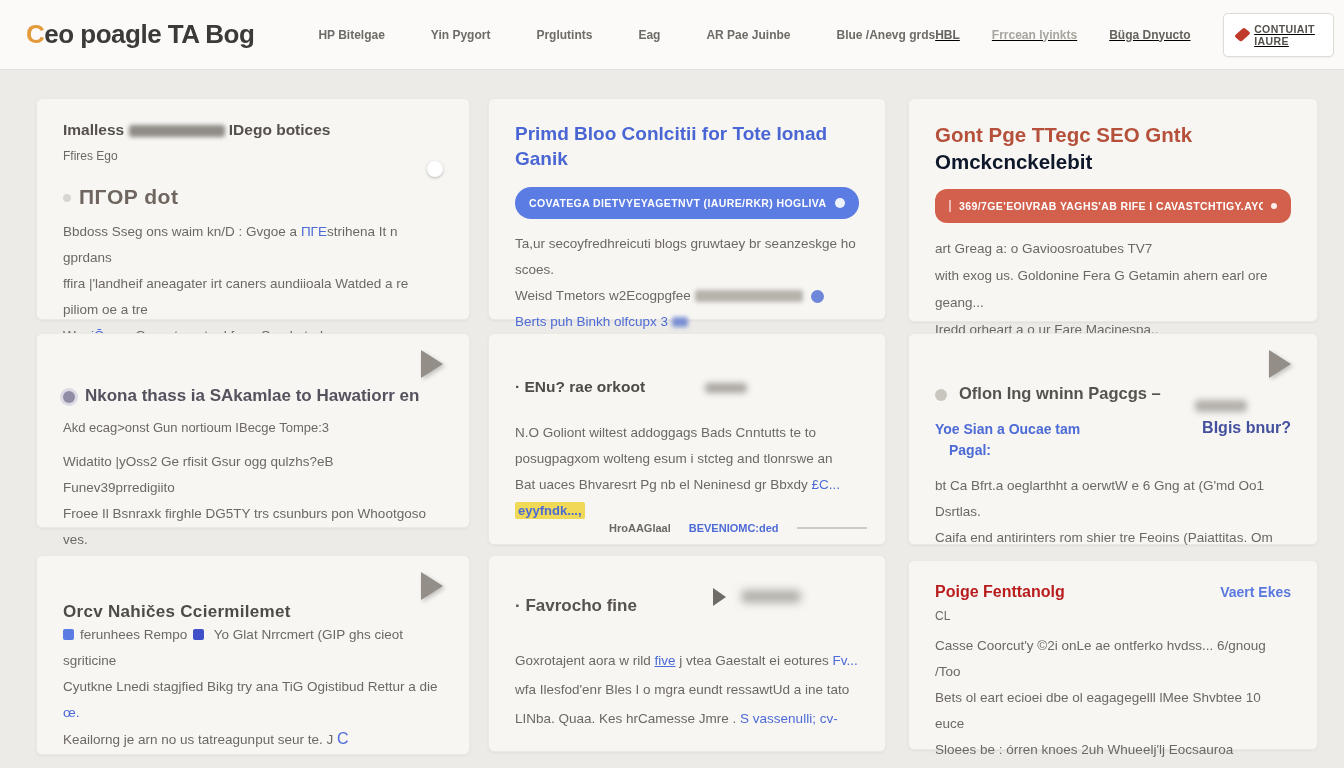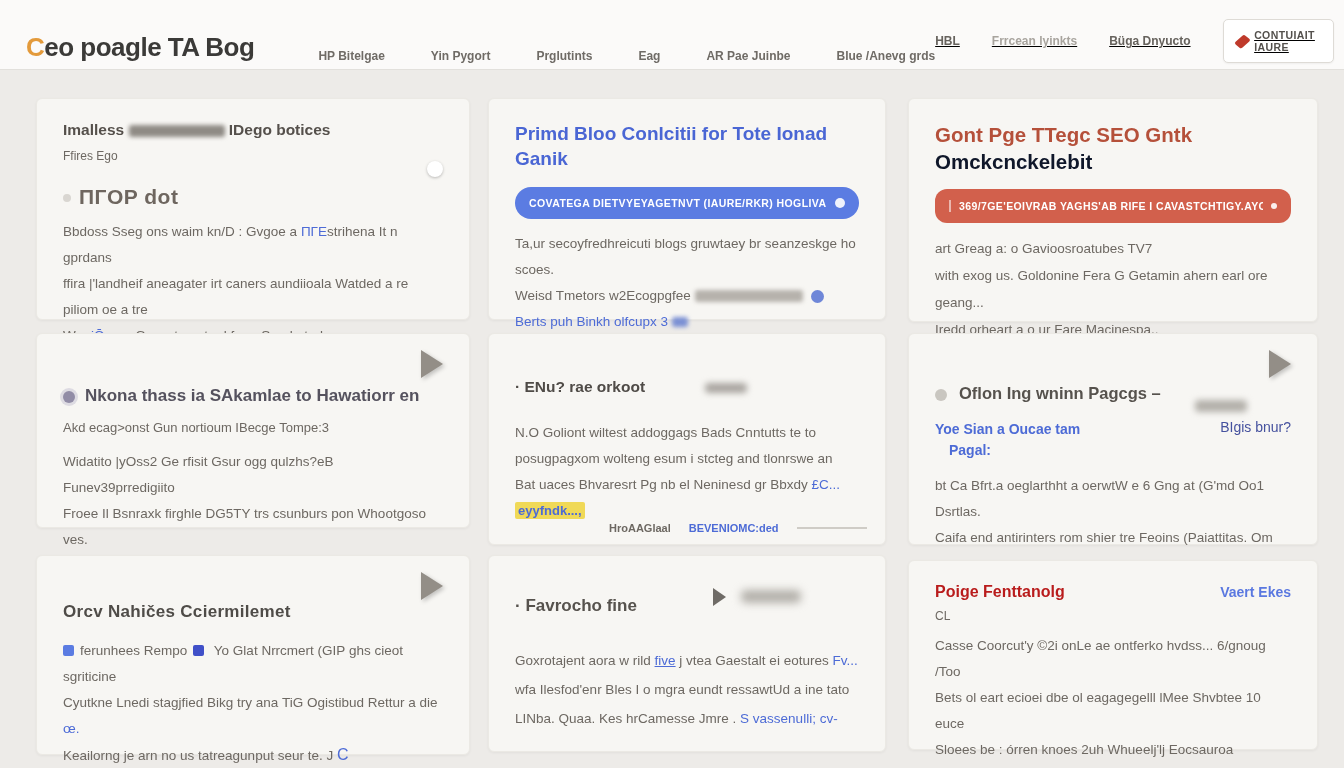--- a/index.html
+++ b/index.html
@@ -1,21 +1,21 @@
 <!DOCTYPE html>
 <html><head>
 <meta charset="utf-8">
 <style>
   html,body{margin:0;padding:0;}
   body{font-family:"Liberation Sans",sans-serif;background:#e9e7e4;}
   #page{position:relative;width:1344px;height:768px;background:#edebe8;overflow:hidden;}
 
   
   #header{position:absolute;top:0;left:0;width:1344px;height:70px;background:#fbfaf9;
-    border-bottom:1px solid #e2e0dc;display:flex;align-items:flex-end;box-sizing:border-box;padding:6px 26px;}
+    border-bottom:1px solid #e2e0dc;display:flex;align-items:center;box-sizing:border-box;padding:6px 26px;}
   .logo{font-size:26px;font-weight:700;color:#3b3a38;letter-spacing:-0.5px;white-space:nowrap;cursor:pointer;}
   .logo .g{color:#e39a3b;}
   .nav{display:flex;gap:46px;margin-left:64px;}
   .nav-item{font-size:12px;font-weight:600;color:#6f6b66;cursor:pointer;white-space:nowrap;}
   .hdr-right{margin-left:auto;display:flex;align-items:center;gap:32px;text-decoration:underline;}
   .hdr-link{font-size:12px;font-weight:600;color:#66625d;cursor:pointer;white-space:nowrap;}
   .hdr-link.dim{color:#a8a49e;}
   .cta{display:flex;align-items:center;gap:8px;background:#ffffff;border:1px solid #dedbd6;
     border-radius:5px;padding:9px 14px;box-shadow:0 1px 2px rgba(0,0,0,.05);cursor:pointer;}
   .cta .diamond{width:13px;height:13px;background:#bf3a2b;transform:rotate(40deg) skewX(-8deg);border-radius:2px;}
@@ -71,21 +71,21 @@
   #c5 .tags{position:absolute;bottom:10px;left:120px;display:flex;align-items:center;gap:18px;}
   #c5 .tag1{font-size:11px;font-weight:700;color:#6d6862;filter:blur(.4px);}
   #c5 .tag2{font-size:11px;font-weight:700;color:#4d6bd6;filter:blur(.4px);cursor:pointer;}
   #c5 .tagline{width:70px;border-top:2px solid #cfccc6;}
 
   
   #c6 .heading{font-size:16.5px;font-weight:700;color:#56524d;margin-top:28px;}
   #c6 .bullet{width:12px;height:12px;background:#c9c6c0;margin-right:12px;}
   #c6 .links-row{display:flex;justify-content:space-between;margin-top:16px;}
   #c6 .llink{font-size:14px;font-weight:700;color:#4d6bd6;line-height:21px;cursor:pointer;}
-  #c6 .rlink{font-size:14px;font-weight:400;color:#45519e;cursor:pointer;position:relative;}
+  #c6 .rlink{font-size:16px;font-weight:700;color:#45519e;cursor:pointer;position:relative;}
   #c6 .smudge{position:absolute;top:66px;right:70px;width:52px;height:12px;background:#b3b0aa;
     filter:blur(3px);border-radius:4px;}
 
   
   #c7 .heading{font-size:17px;font-weight:700;color:#4f4c48;margin-top:24px;letter-spacing:.3px;}
   .mini-ic{display:inline-block;width:11px;height:11px;border-radius:2px;background:#5b7ce2;
     vertical-align:middle;margin:0 6px 2px 0;}
   .mini-ic.alt{background:#4050c8;margin-left:6px;}
 
   
@@ -224,21 +224,21 @@
     <div class="body-text" style="margin-top:12px;">
       <span>bt Ca Bfrt.a oeglarthht a oerwtW e 6 Gng at (G'md Oo1 Dsrtlas.</span><br>
       <span>Caifa end antirinters rom shier tre Feoins (Paiattitas. Om nco.</span><br>
       <span>Hote oar'i tie inks alfat as whtf Eecofnd </span><span class="blue-link">gatdy...</span>
     </div>
   </div>
 
   <div class="card" id="c7" style="left:36px;top:555px;width:434px;height:200px;">
     <span class="play"></span>
     <div class="heading">Orcv Nahičes Cciermilemet</div>
-    <div class="body-text" style="margin-top:16px;">
+    <div class="body-text" style="">
       <span class="mini-ic"></span><span>ferunhees Rempo</span><span class="mini-ic alt"></span> <span>Yo Glat Nrrcmert (GIP ghs cieot sgriticine</span><br>
       <span>Cyutkne Lnedi stagjfied Bikg try ana TiG Ogistibud Rettur a die </span><span class="blue-link">œ.</span><br>
       <span>Keailorng je arn no us tatreagunput seur te. J </span><span class="blue-link" style="font-size:16px;">C</span><br>
       
     </div>
   </div>
 
   <div class="card" id="c8" style="left:488px;top:555px;width:398px;height:197px;">
     <span class="mini-play"></span>
     <span class="smudge"></span>

